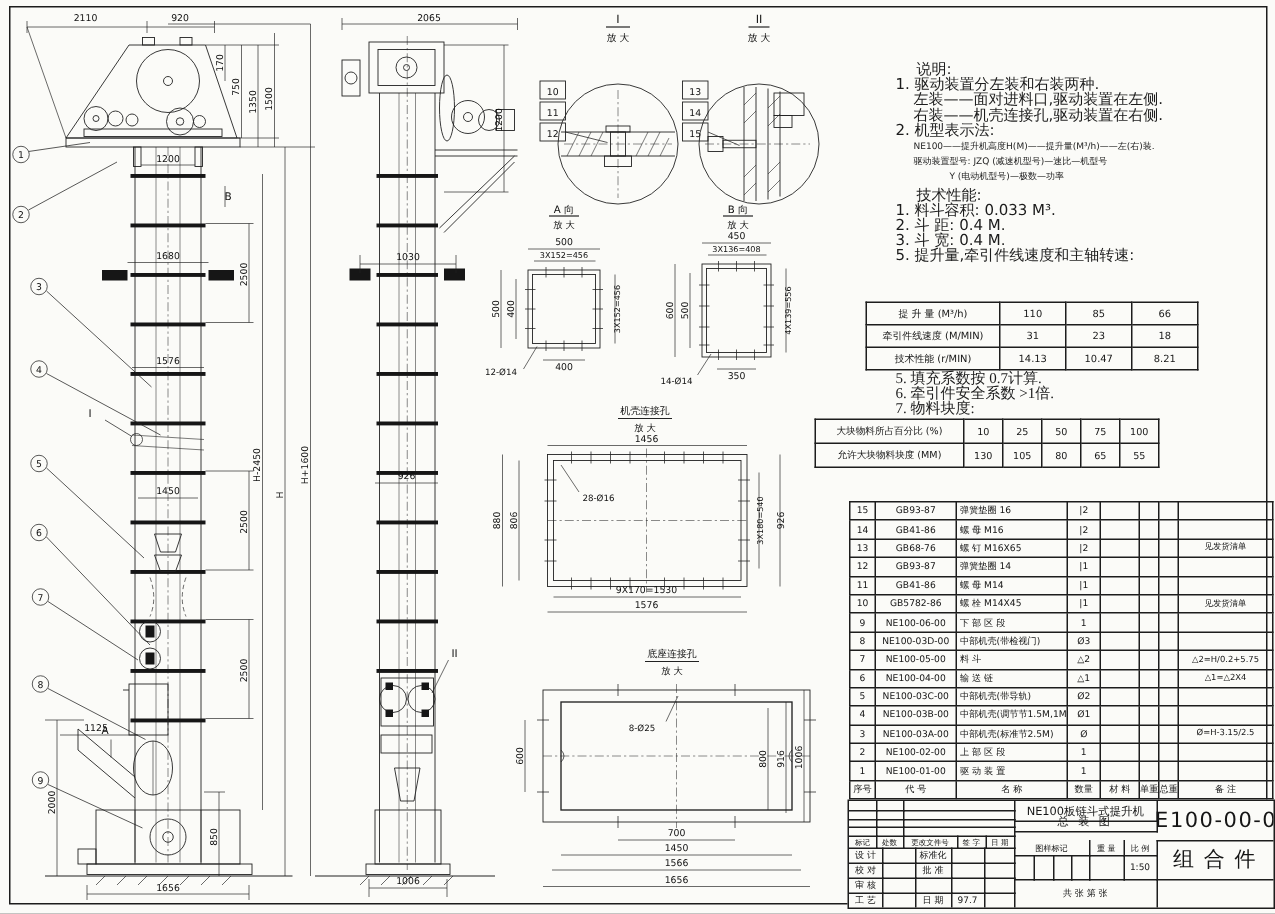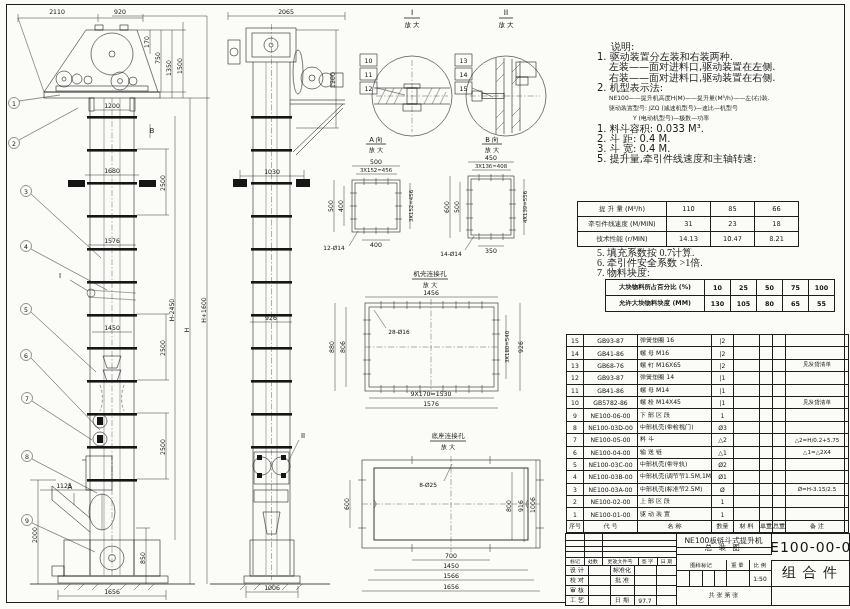--- a/index.html
+++ b/index.html
@@ -540,25 +540,26 @@
   <text x="451" y="567.5">1450</text>
   <text x="451" y="577.5">1566</text>
   <text x="451" y="588.5">1656</text>
  </g>
 </svg>
 
 <div class="abs" style="left:583px;top:40px;width:262px;">
   <div class="t hd">说明:</div>
   <div class="t ind0">1. 驱动装置分左装和右装两种.</div>
   <div class="t ind1">左装——面对进料口,驱动装置在左侧.</div>
-  <div class="t ind1">右装——面对进料口,驱动装置在右侧.</div>
+  <div class="t ind1">右装——机壳连接孔,驱动装置在右侧.</div>
   <div class="t ind0">2. 机型表示法:</div>
   <div class="t ind1 t-small">NE100——提升机高度H(M)——提升量(M³/h)——左(右)装.</div>
   <div class="t ind1 t-small">驱动装置型号: JZQ (减速机型号)—速比—机型号</div>
   <div class="t ind2 t-small">Y (电动机型号)—极数—功率</div>
+  <div class="t hd">技术性能:</div>
   <div class="t ind0">1. 料斗容积: 0.033 M³.</div>
   <div class="t ind0">2. 斗  距: 0.4 M.</div>
   <div class="t ind0">3. 斗  宽: 0.4 M.</div>
   <div class="t ind0">5. 提升量,牵引件线速度和主轴转速:</div>
 </div>
 
 <table class="abs spec" style="left:577px;top:201px;width:221px;">
   <colgroup>
         <col style="width:89px">
         <col style="width:44px">
@@ -586,21 +587,21 @@
     </tr>
   </tbody>
 </table>
 
 <div class="abs" style="left:583px;top:248px;width:262px;font-family:Liberation Serif, serif;">
   <div class="t ind0">5. 填充系数按 0.7计算.</div>
   <div class="t ind0">6. 牵引件安全系数 &gt;1倍.</div>
   <div class="t ind0">7. 物料块度:</div>
 </div>
 
-<table class="abs lump" style="left:605px;top:279px;width:229px;font-weight:bold;">
+<table class="abs lump" style="left:543px;top:279px;width:229px;">
   <colgroup>
         <col style="width:99px">
         <col style="width:26px">
         <col style="width:26px">
         <col style="width:26px">
         <col style="width:26px">
         <col style="width:26px">
       </colgroup>
   <tbody>
     <tr>

